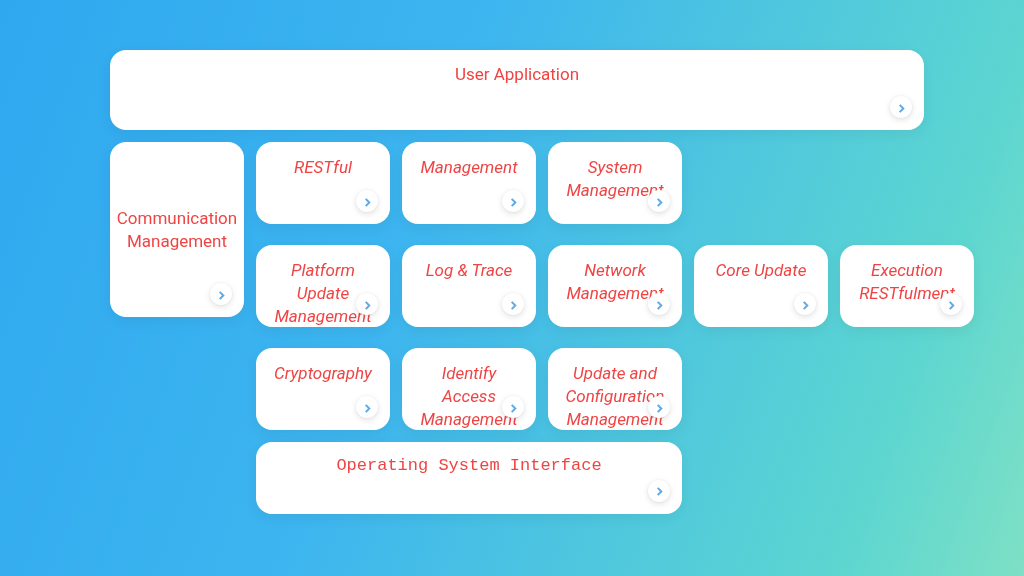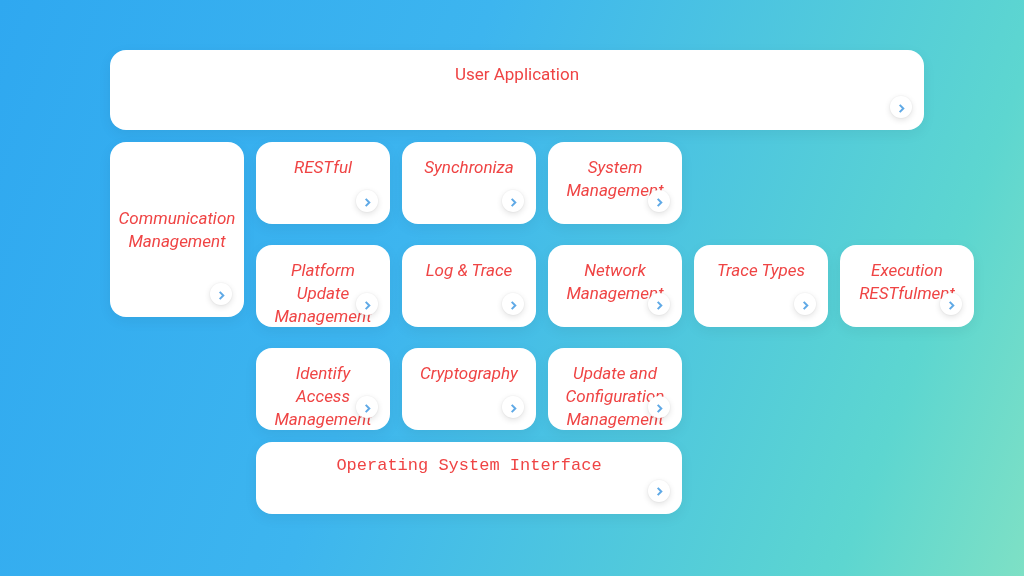--- a/index.html
+++ b/index.html
@@ -103,21 +103,21 @@
     <span class="card-label">User Application</span>
     <div class="arrow">
       <span><svg viewBox="0 0 10 10">
             <polyline points="3,1 7,5 3,9"></polyline>
           </svg></span>
     </div>
   </div>
 
   <div class="mid-area">
     <div class="left-col">
-      <div class="card block tall" style="padding-top:0;font-style:italic;">
+      <div class="card block tall" style="padding-top:0;">
         <span class="card-label" style="padding-top:0;">Communication Management</span>
         <div class="arrow">
           <span><svg viewBox="0 0 10 10">
                 <polyline points="3,1 7,5 3,9"></polyline>
               </svg></span>
         </div>
       </div>
     </div>
 
     <div class="right-grid">
@@ -125,21 +125,21 @@
       <div class="row">
         <div class="card block">
           <span class="card-label">RESTful</span>
           <div class="arrow">
               <span><svg viewBox="0 0 10 10">
                   <polyline points="3,1 7,5 3,9"></polyline>
                 </svg></span>
             </div>
         </div>
         <div class="card block">
-          <span class="card-label">Synchroniza</span>
+          <span class="card-label">Management</span>
           <div class="arrow">
               <span><svg viewBox="0 0 10 10">
                   <polyline points="3,1 7,5 3,9"></polyline>
                 </svg></span>
             </div>
         </div>
         <div class="card block">
           <span class="card-label">System Management</span>
           <div class="arrow">
               <span><svg viewBox="0 0 10 10">
@@ -168,48 +168,48 @@
         </div>
         <div class="card block">
           <span class="card-label">Network Manage­ment</span>
           <div class="arrow">
               <span><svg viewBox="0 0 10 10">
                   <polyline points="3,1 7,5 3,9"></polyline>
                 </svg></span>
             </div>
         </div>
         <div class="card block">
-          <span class="card-label">Trace Types</span>
+          <span class="card-label">Core Update</span>
           <div class="arrow">
               <span><svg viewBox="0 0 10 10">
                   <polyline points="3,1 7,5 3,9"></polyline>
                 </svg></span>
             </div>
         </div>
         <div class="card block">
           <span class="card-label">Execution RESTful­ment</span>
           <div class="arrow">
               <span><svg viewBox="0 0 10 10">
                   <polyline points="3,1 7,5 3,9"></polyline>
                 </svg></span>
             </div>
         </div>
       </div>
 
       <div class="row">
         <div class="card block">
+          <span class="card-label">Cryptography</span>
+          <div class="arrow">
+              <span><svg viewBox="0 0 10 10">
+                  <polyline points="3,1 7,5 3,9"></polyline>
+                </svg></span>
+            </div>
+        </div>
+        <div class="card block">
           <span class="card-label">Identify Access Management</span>
-          <div class="arrow">
-              <span><svg viewBox="0 0 10 10">
-                  <polyline points="3,1 7,5 3,9"></polyline>
-                </svg></span>
-            </div>
-        </div>
-        <div class="card block">
-          <span class="card-label">Cryptography</span>
           <div class="arrow">
               <span><svg viewBox="0 0 10 10">
                   <polyline points="3,1 7,5 3,9"></polyline>
                 </svg></span>
             </div>
         </div>
         <div class="card block">
           <span class="card-label">Update and Configu­ration Management</span>
           <div class="arrow">
               <span><svg viewBox="0 0 10 10">

